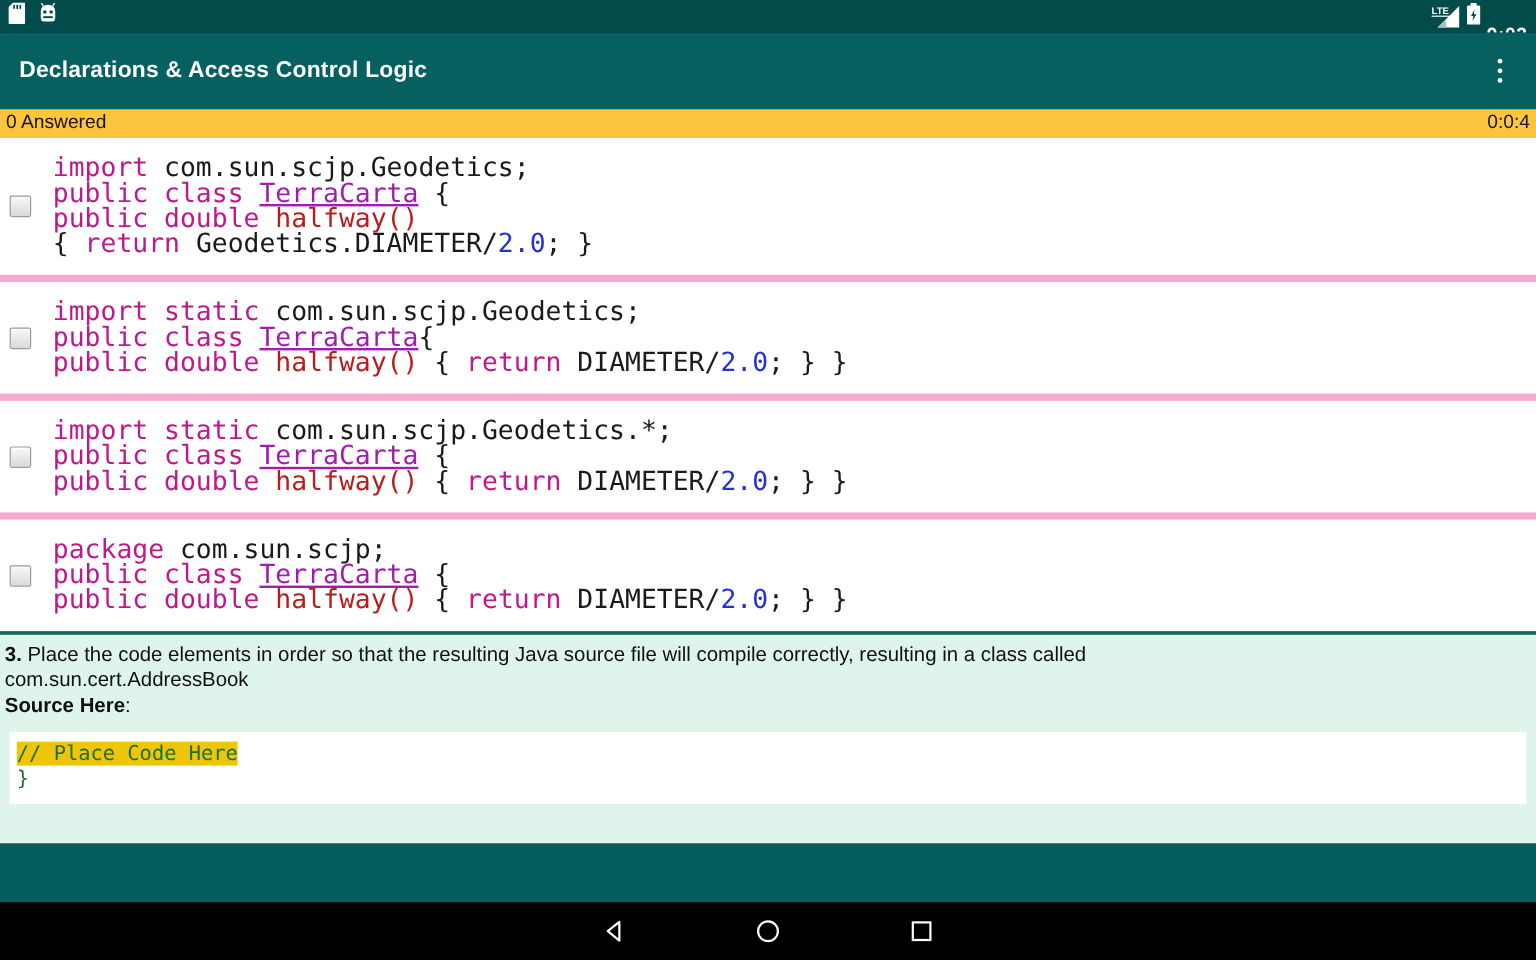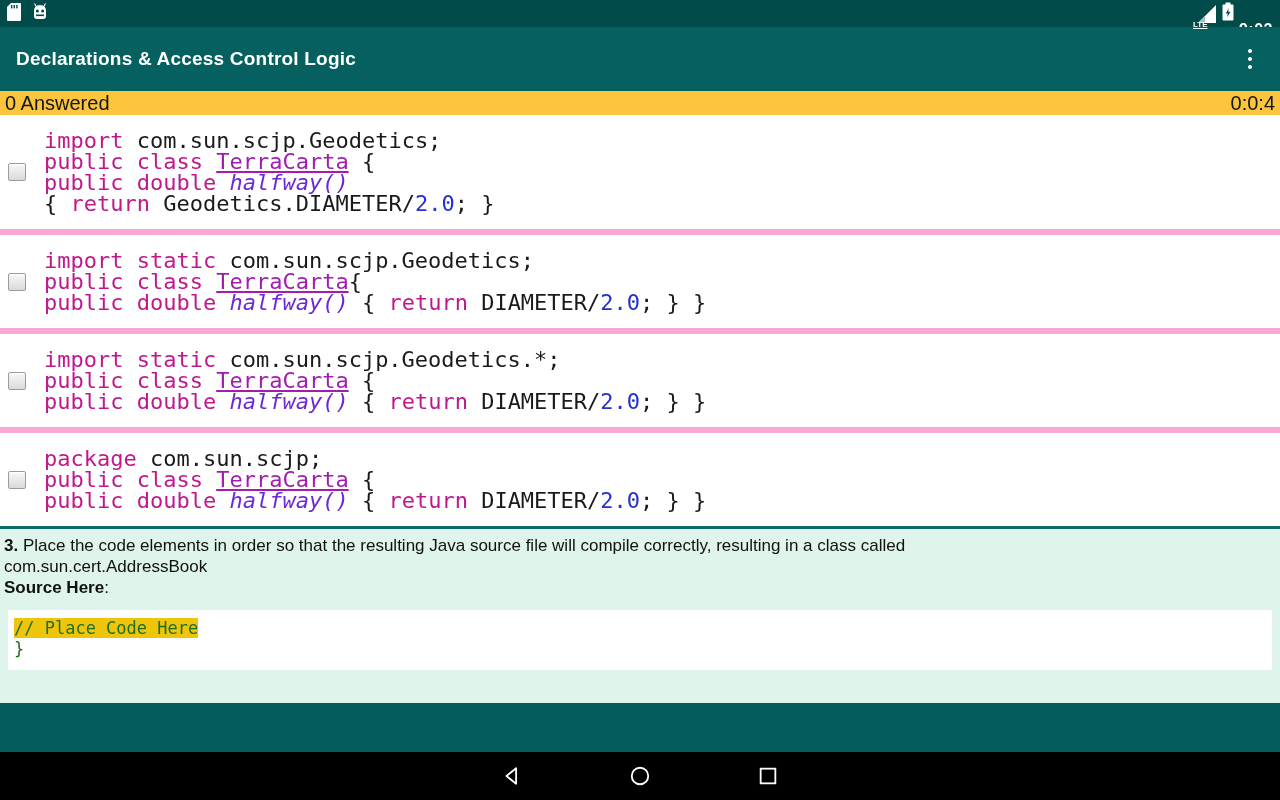--- a/index.html
+++ b/index.html
@@ -6,43 +6,43 @@
   html,body { width:1280px; height:800px; overflow:hidden; background:#000; }
   body { font-family:"Liberation Sans", sans-serif; }
   .screen { width:1280px; height:800px; display:flex; flex-direction:column; }
 
   
   .status-bar { height:27px; background:#014B4B; color:#fff; display:flex; align-items:center; padding:0 7px; flex:none; }
   .sb-left { display:flex; align-items:center; gap:11px; }
   .sb-right { margin-left:auto; display:flex; align-items:center; gap:5px; }
   .sb-time { font-size:16px; font-weight:bold; letter-spacing:0.5px;margin-top:32px; }
   .signal-wrap { position:relative; width:22px; height:20px; }
-  .lte-label { position:absolute; top:16px; left:-2px; font-size:8px; font-weight:bold;text-decoration:underline; }
+  .lte-label { position:absolute; top:1px; left:-2px; font-size:8px; font-weight:bold;text-decoration:underline; }
 
   
   .app-bar { height:64px; background:#076060; color:#fff; display:flex; align-items:center; padding:0 10px 0 16px; flex:none;text-align:right; }
   .app-title { font-size:19px; font-weight:bold; letter-spacing:0.2px; }
   .overflow-btn { margin-left:auto; width:40px; height:40px; display:flex; align-items:center; justify-content:center; cursor:pointer; }
   .dots { display:flex; flex-direction:column; gap:4px; }
   .dots i { width:4px; height:4px; border-radius:50%; background:#fff; }
 
   
-  .progress-bar { height:24px; background:#FBC63D; display:flex; align-items:center; justify-content:space-between; padding:0 5px; font-size:20px; color:#151515; flex:none; }
+  .progress-bar { height:24px; background:#FBC63D; display:flex; align-items:center; justify-content:space-between; padding:0 5px; font-size:16px; color:#151515; flex:none; }
 
   
   .options { background:#fff; flex:none; }
   .option-row { display:flex; align-items:center; padding:15px 0; background:#fff; }
   .option-row + .option-row { border-top:6px solid #f9a8d4; }
   .checkbox { flex:none; width:18px; height:18px; margin:0 18px 0 8px; border:1px solid #9B9B9B; border-radius:2px;
               background:linear-gradient(#F8F8F8,#DADADA); box-shadow:inset 0 1px 0 #fff; cursor:pointer; }
   .code { font-family:"DejaVu Sans Mono", monospace; font-size:22px; line-height:21px; white-space:pre; color:#1A1A1A; }
   .code-line { height:21px; }
   .tok-kw  { color:#C0188C; }
   .tok-cls { color:#a21caf;text-decoration:underline; }
-  .tok-fn  { color:#6d28d9;font-style:italic; }
+  .tok-fn  { color:#b91c1c; }
   .tok-num { color:#2430CF; }
   .tok-pl  { color:#1A1A1A; }
 
   
   .question-section { flex:1; background:#DFF4EB; border-top:3px solid #0D6A66; padding:6px 4px 0 4px; color:#111; }
   .q-text { font-size:17px; line-height:21px; }
   .q-text b { font-weight:bold; }
   .source-code-box { margin:12px 4px 0 4px; background:#fff; padding:8px 4px 10px 6px; }
   .src-line { font-family:"DejaVu Sans Mono", monospace; font-size:17px; line-height:21px; color:#1E6E1E; white-space:pre; }
   .src-line .hl { background:#EFC50C; }

